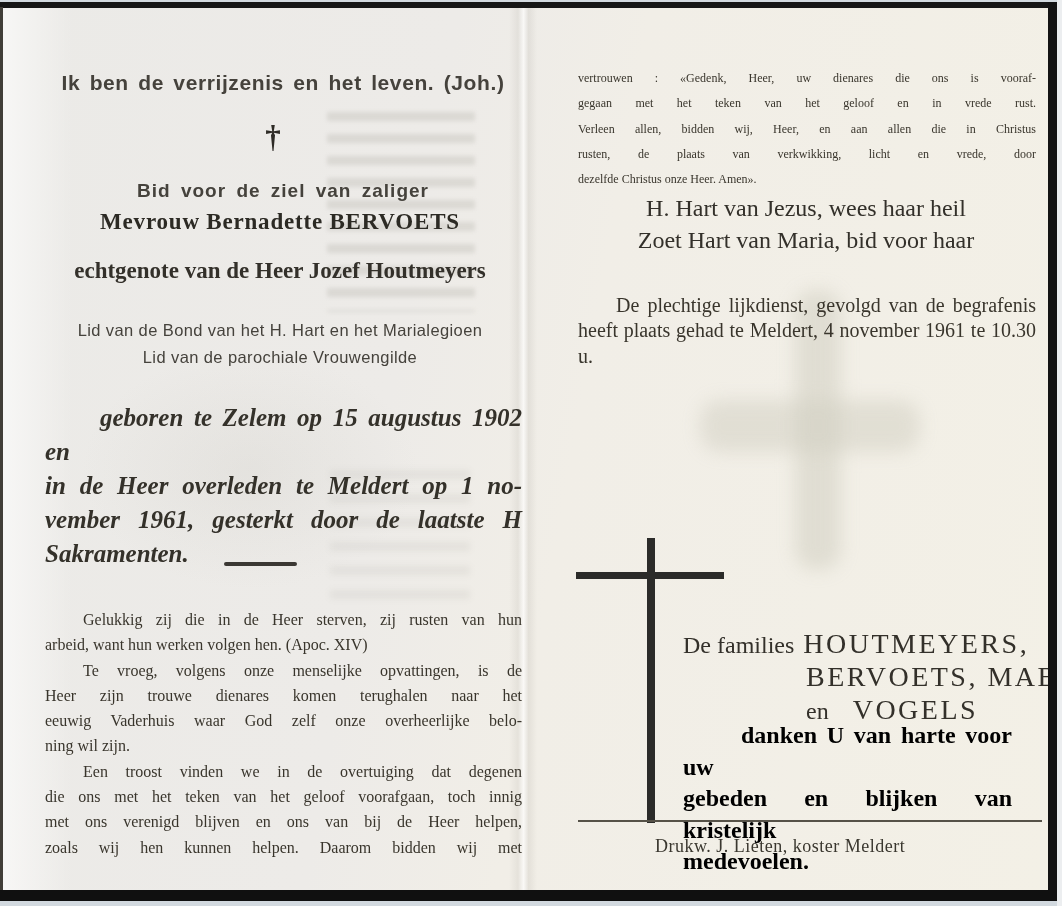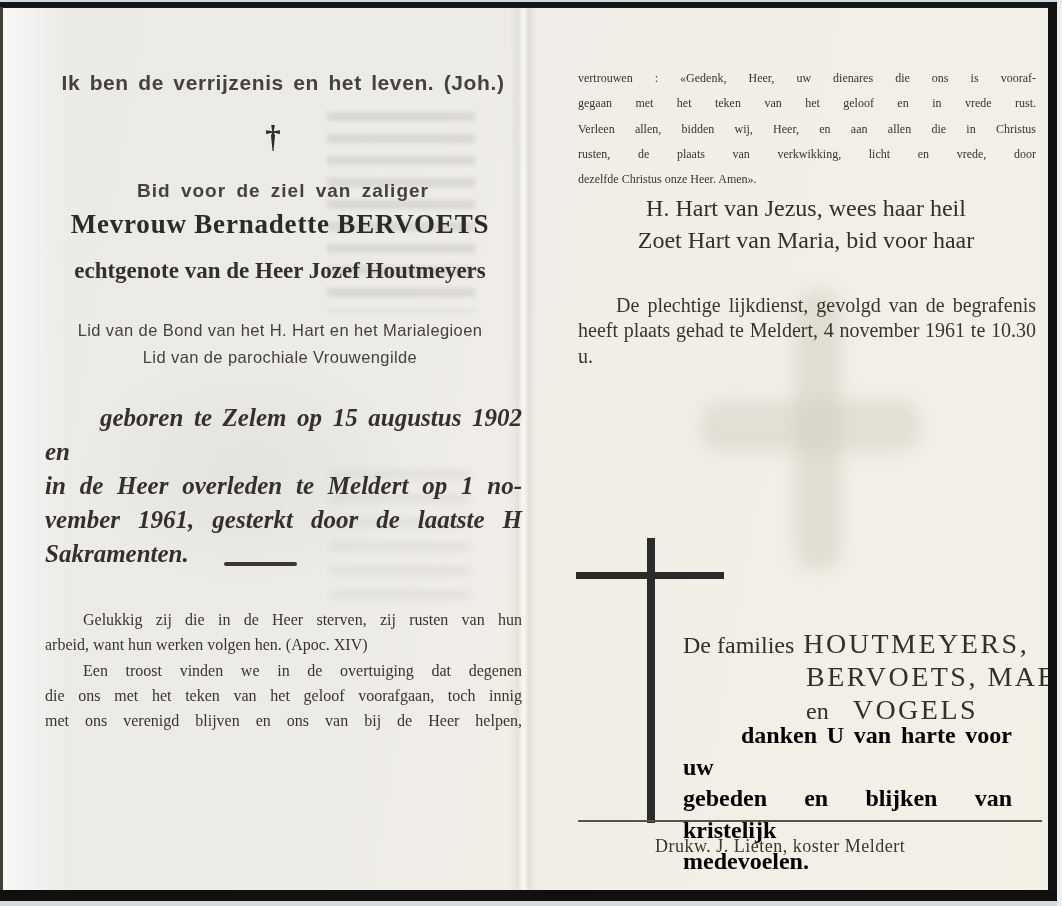--- a/index.html
+++ b/index.html
@@ -42,21 +42,21 @@
   .line{display:block;text-align:justify;text-align-last:justify;}
   .line:last-child{text-align-last:left;}
   .fill-all .line:last-child{text-align-last:justify;}
   .center-lines .line{text-align:left;text-align-last:center;}
   .indent .line:first-child{text-indent:38px;}
   .indent-big .line:first-child{text-indent:55px;}
   
   .quote-top{left:44px;top:71px;width:478px;font-size:21px;letter-spacing:.6px;word-spacing:3px;}
   .dagger{left:253px;top:119px;width:40px;font-size:31px;color:#2e2b26;}
   .intro{left:44px;top:180px;width:478px;font-size:19px;letter-spacing:1px;word-spacing:4px;}
-  .name{left:34px;top:209px;width:492px;font-size:27px;font-weight:bold;letter-spacing:.8px;color:#2c2a24;}
+  .name{left:34px;top:209px;width:492px;font-size:23px;font-weight:bold;letter-spacing:.8px;color:#2c2a24;}
   .spouse{left:34px;top:258px;width:492px;font-size:23px;color:#33302a;}
   .memberships{left:34px;top:317px;width:492px;font-size:16.5px;line-height:26.5px;letter-spacing:.4px;}
   .life{left:45px;top:401px;width:477px;font-size:25px;line-height:34px;font-style:italic;font-weight:bold;color:#34312a;}
   .divider{left:224px;top:562px;width:73px;height:4px;background:#3b3833;border-radius:2px;z-index:3;}
   .bodytext{left:45px;top:607px;width:477px;font-size:16px;line-height:25.3px;}
   
   .prayer{left:578px;top:66px;width:458px;font-size:12px;line-height:25.3px;}
   .invocations{left:570px;top:193px;width:472px;font-size:24px;line-height:31.5px;color:#33302a;}
   .funeral{left:578px;top:293px;width:458px;font-size:20px;line-height:25.3px;}
   .cross-v{left:647px;top:538px;width:8px;height:285px;background:#2b2b29;z-index:3;}
@@ -110,24 +110,31 @@
       <span class="line">Sakramenten.</span>
     </div>
 
   <div class="abs divider"></div>
 
   <div class="abs txt bodytext">
     <div class="indent">
         <span class="line">Gelukkig zij die in de Heer sterven, zij rusten van hun</span>
         <span class="line">arbeid, want hun werken volgen hen. (Apoc. XIV)</span>
       </div>
+    <div class="indent">
+        <span class="line">Te vroeg, volgens onze menselijke opvattingen, is de</span>
+        <span class="line">Heer zijn trouwe dienares komen terughalen naar het</span>
+        <span class="line">eeuwig Vaderhuis waar God zelf onze overheerlijke belo-</span>
+        <span class="line">ning wil zijn.</span>
+      </div>
     <div class="indent fill-all">
         <span class="line">Een troost vinden we in de overtuiging dat degenen</span>
         <span class="line">die ons met het teken van het geloof voorafgaan, toch innig</span>
         <span class="line">met ons verenigd blijven en ons van bij de Heer helpen,</span>
+        <span class="line">zoals wij hen kunnen helpen. Daarom bidden wij met</span>
       </div>
   </div>
 </div>
 
 <div>
   <div class="abs txt prayer">
       <span class="line">vertrouwen : «Gedenk, Heer, uw dienares die ons is vooraf-</span>
       <span class="line">gegaan met het teken van het geloof en in vrede rust.</span>
       <span class="line">Verleen allen, bidden wij, Heer, en aan allen die in Christus</span>
       <span class="line">rusten, de plaats van verkwikking, licht en vrede, door</span>

